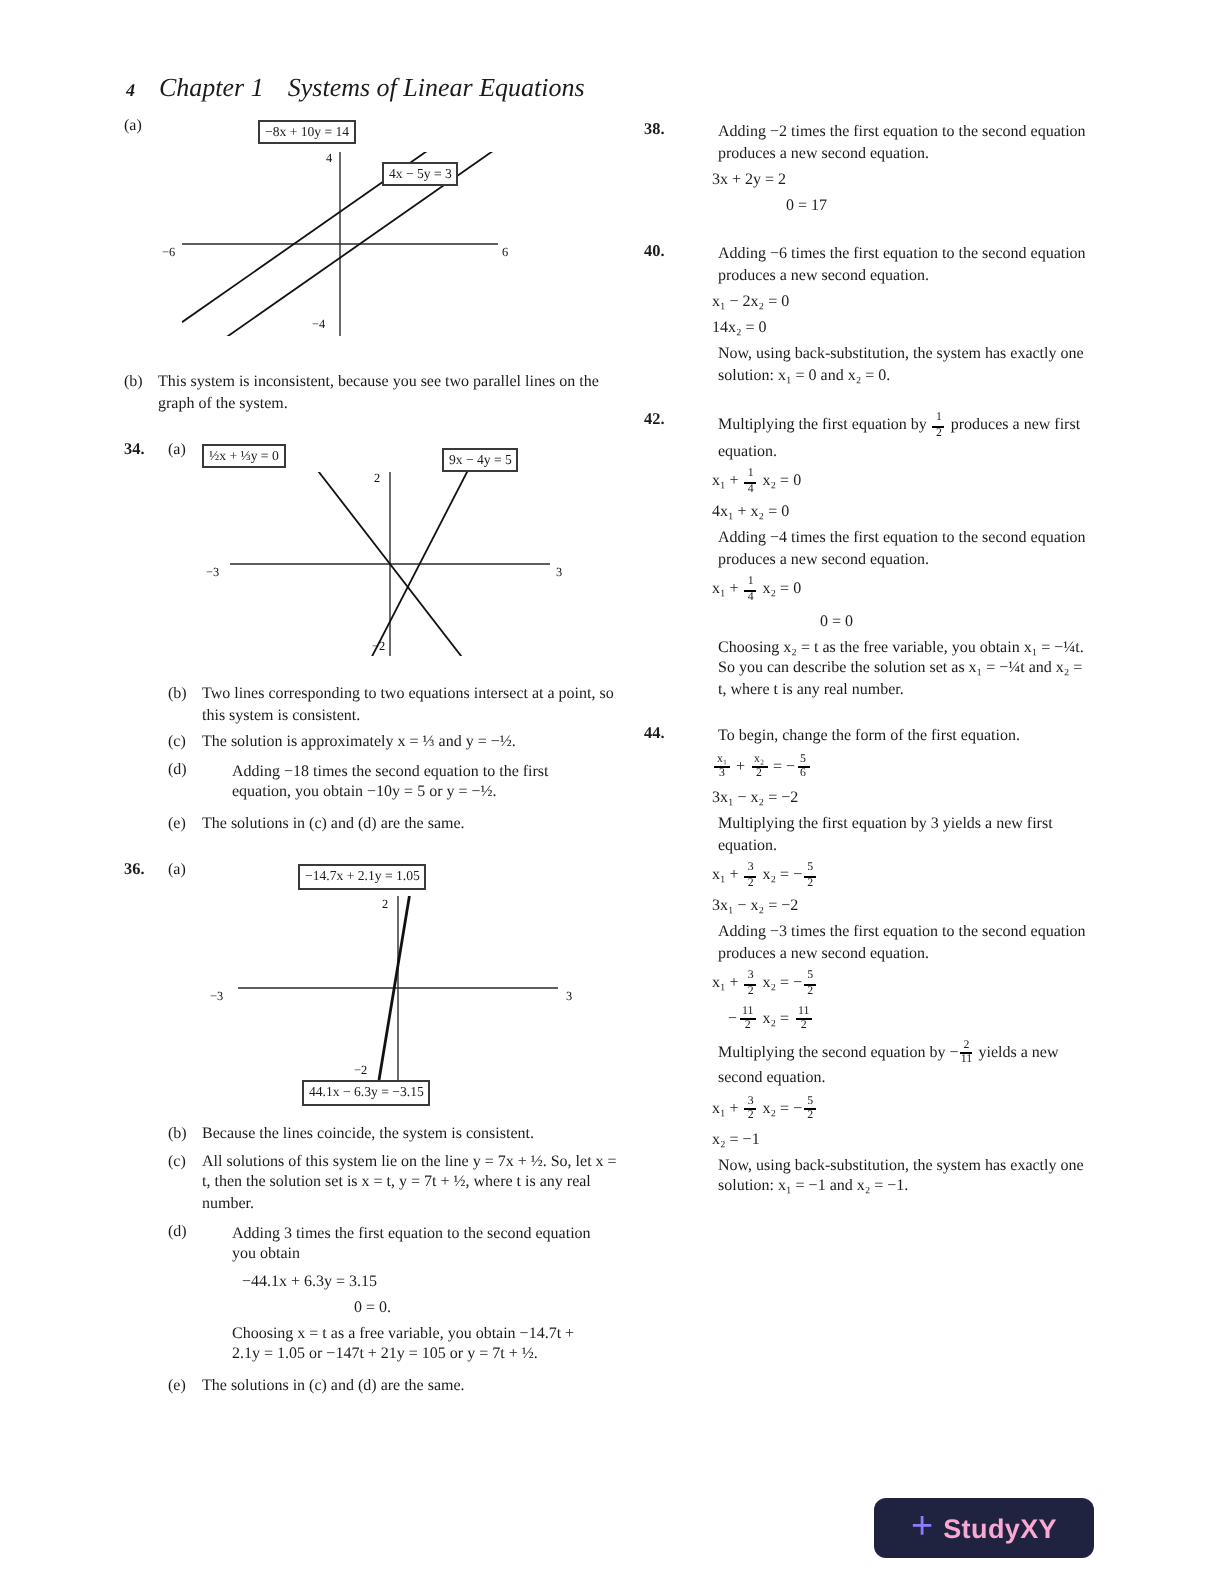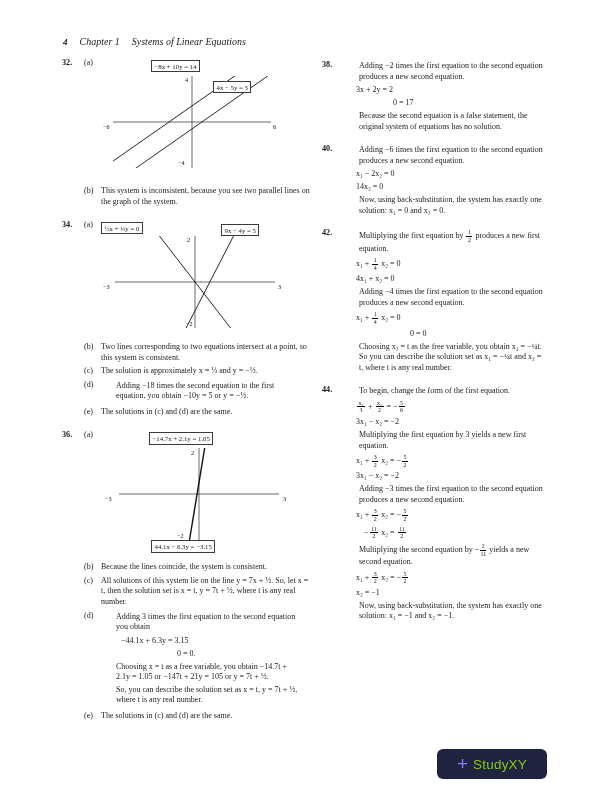--- a/index.html
+++ b/index.html
@@ -1,20 +1,20 @@
 <!DOCTYPE html>
 <html><head>
 <meta charset="utf-8">
 <style>
   *{margin:0;padding:0;box-sizing:border-box}
   html,body{width:612px;height:792px}
   body{background:#ffffff;font-family:"Liberation Serif",serif;font-size:8px;color:#1b1b1b;position:relative;overflow:hidden}
   .header{position:absolute;top:36px;left:63px;display:flex;gap:12px;align-items:baseline}
   .pageno{font-weight:bold;font-size:9px;font-style:italic}
-  .chap{font-style:italic;font-size:10px}
+  .chap{font-style:italic;font-size:13px}
   .col{position:absolute;top:58px}
   .col-left{left:62px;width:252px}
   .col-right{left:322px;top:60px;width:236px}
   .problem{display:flex;margin-bottom:10px}
   .pnum{width:22px;flex-shrink:0;font-weight:bold;font-size:8.2px}
   .pbody{flex:1}
   .part{display:flex;margin-bottom:3px}
   .plabel{width:17px;flex-shrink:0}
   .pcontent{flex:1;line-height:1.32}
   .ptext{flex:1;line-height:1.32}
@@ -35,35 +35,34 @@
   .g34{width:190px;height:112px}
   .g36{width:200px;height:122px}
   .plot{position:absolute}
   .axis{stroke:#2a2a2a;stroke-width:0.7}
   .curve{stroke:#111;stroke-width:0.9;fill:none}
   .curve-thick{stroke:#111;stroke-width:1.4;fill:none}
   .eqbox{position:absolute;border:0.7px solid #3a3a3a;background:#fff;padding:0.5px 2.5px;font-size:6.8px;white-space:nowrap;line-height:1.35;z-index:2}
   .tick{position:absolute;font-size:6.2px;color:#111;line-height:1}
   .logo{position:absolute;left:437px;top:749px;width:110px;height:30px;background:#20233f;border-radius:6px;display:flex;align-items:center;justify-content:center;gap:5px;font-family:"Liberation Sans",sans-serif}
   .logo-plus{color:#8b7bff;font-size:19px;font-weight:400;line-height:1;margin-top:-2px}
-  .logo-text{color:#84cc16;font-size:13.5px;font-weight:400;letter-spacing:0.2px}
+  .logo-text{color:#f9a8d4;font-size:13.5px;font-weight:700;letter-spacing:0.2px}
 </style>
 </head>
 <body>
 
 <div class="header">
   <span class="pageno">4</span>
   <span class="chap">Chapter 1</span>
   <span class="chap">Systems of Linear Equations</span>
 </div>
 
 <div class="col col-left">
 
   <div class="problem">
-    <div class="pnum">32.</div>
     <div class="pbody">
       <div class="part">
         <span class="plabel">(a)</span>
         <div class="pcontent">
           <div class="graph g32">
             <svg class="plot" style="left:12px;top:16px" width="158" height="92" viewBox="0 0 158 92">
               <line class="axis" x1="0" y1="46" x2="158" y2="46"></line>
               <line class="axis" x1="79" y1="0" x2="79" y2="92"></line>
               <line class="curve" x1="0" y1="85.1" x2="158" y2="-25.3"></line>
               <line class="curve" x1="0" y1="108.1" x2="158" y2="-2.3"></line>
@@ -156,41 +155,39 @@
         <span class="plabel">(c)</span>
         <span class="ptext">All solutions of this system lie on the line y = 7x + ½. So, let x = t, then the solution set is x = t, y = 7t + ½, where t is any real number.</span>
       </div>
       <div class="part">
         <span class="plabel">(d)</span>
         <div class="pcontent">
           <p class="txt">Adding 3 times the first equation to the second equation you obtain</p>
           <div class="math m36a">−44.1x + 6.3y = 3.15</div>
           <div class="math m36b">0 = 0.</div>
           <p class="txt">Choosing x = t as a free variable, you obtain −14.7t + 2.1y = 1.05 or −147t + 21y = 105 or y = 7t + ½.</p>
-          <p class="txt">So, you can describe the solution set as x = t, y = 7t + ½, where t is any real number.</p>
         </div>
       </div>
       <div class="part">
         <span class="plabel">(e)</span>
         <span class="ptext">The solutions in (c) and (d) are the same.</span>
       </div>
     </div>
   </div>
 
 </div>
 
 <div class="col col-right">
 
   <div class="problem">
     <div class="pnum">38.</div>
     <div class="pbody">
       <p class="txt">Adding −2 times the first equation to the second equation produces a new second equation.</p>
       <div class="math">3x + 2y = 2</div>
       <div class="math m-ind-38">0 = 17</div>
-      <p class="txt">Because the second equation is a false statement, the original system of equations has no solution.</p>
     </div>
   </div>
 
   <div class="problem">
     <div class="pnum">40.</div>
     <div class="pbody">
       <p class="txt">Adding −6 times the first equation to the second equation produces a new second equation.</p>
       <div class="math">x₁ − 2x₂ = 0</div>
       <div class="math m-ind-40">14x₂ = 0</div>
       <p class="txt">Now, using back-substitution, the system has exactly one solution: x₁ = 0 and x₂ = 0.</p>

